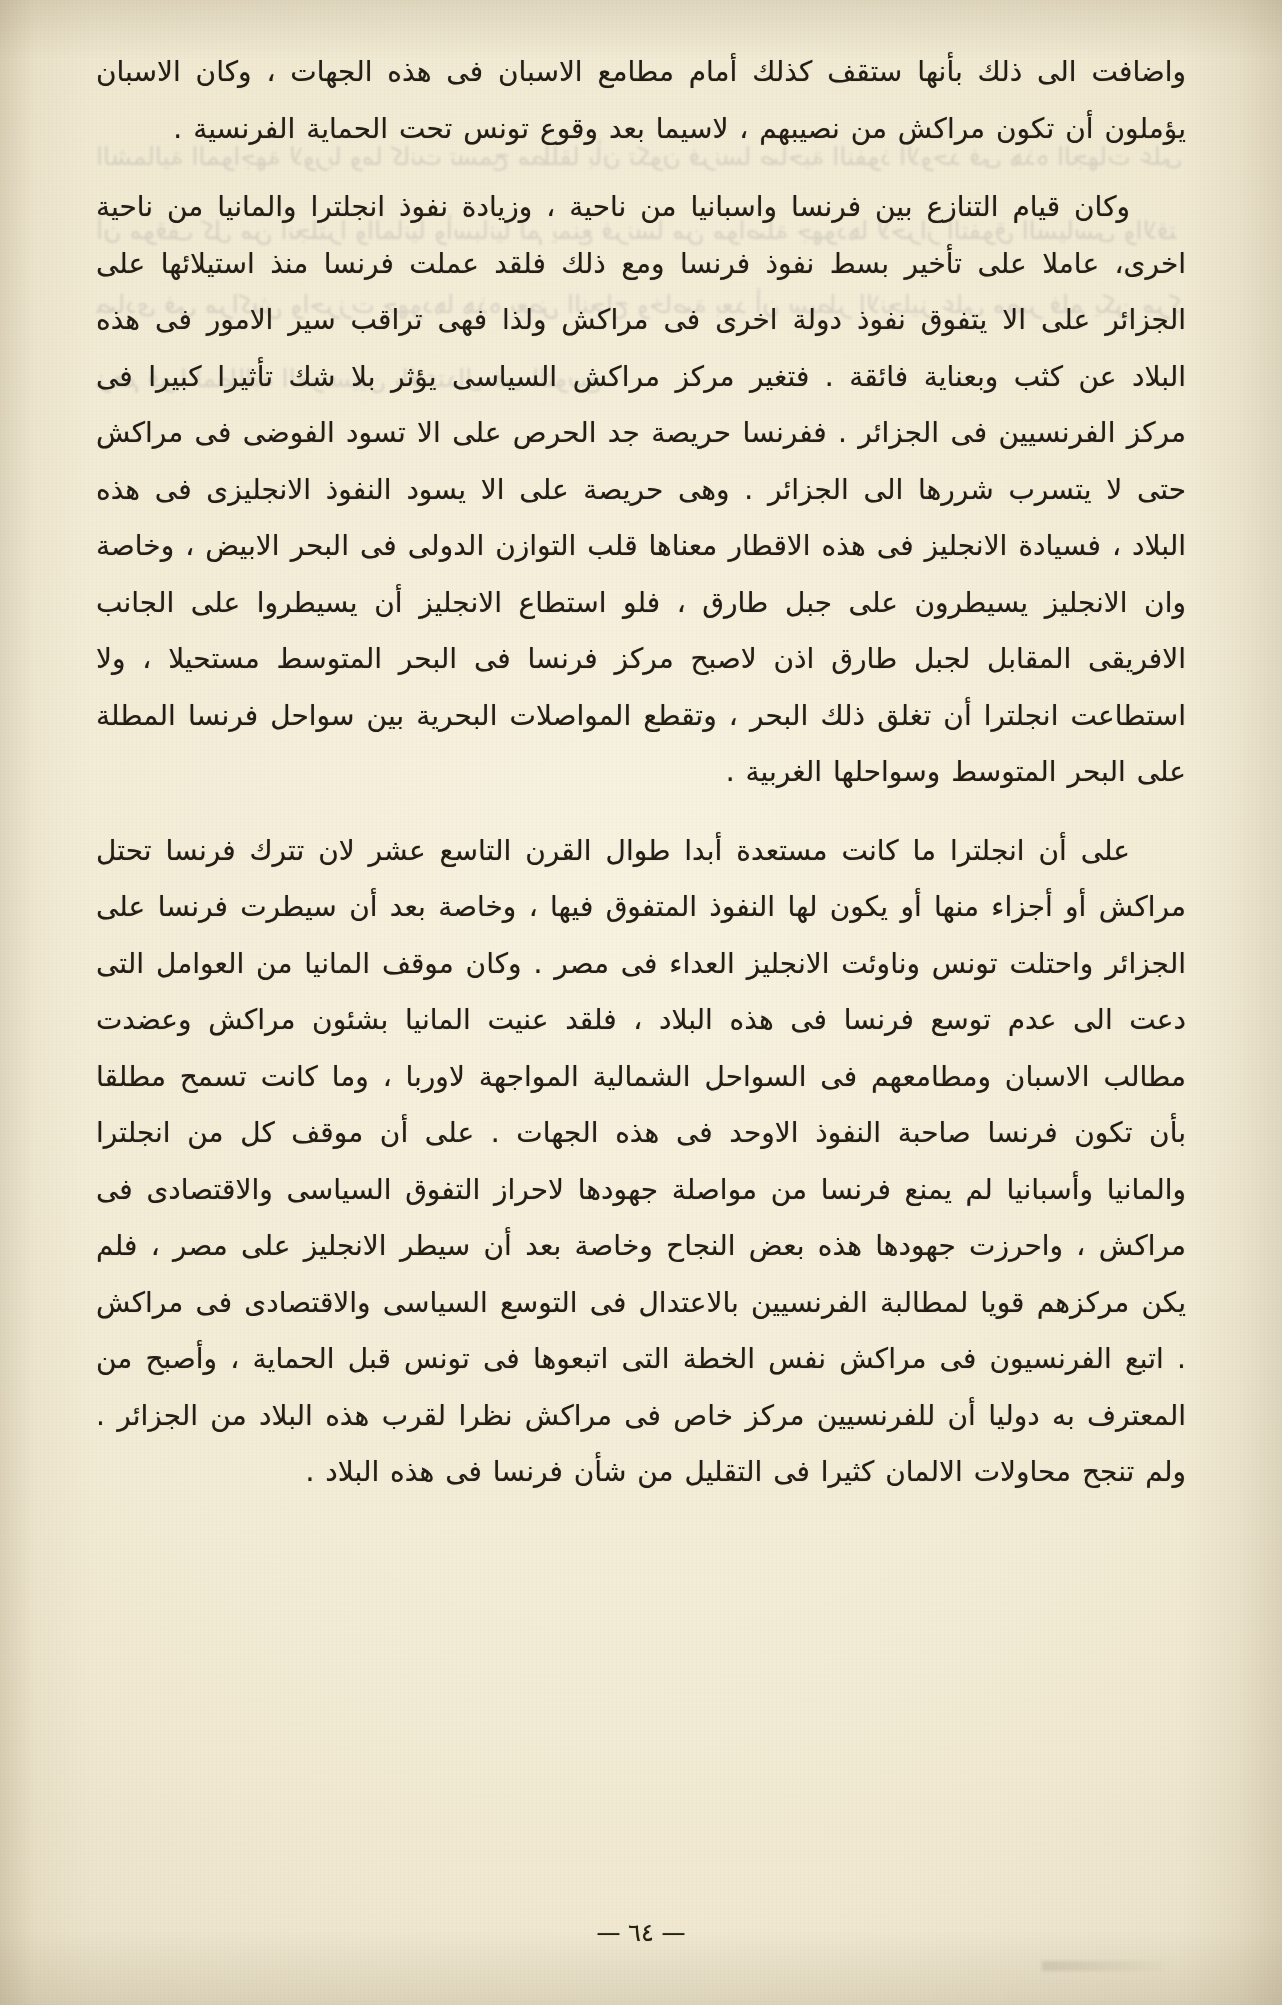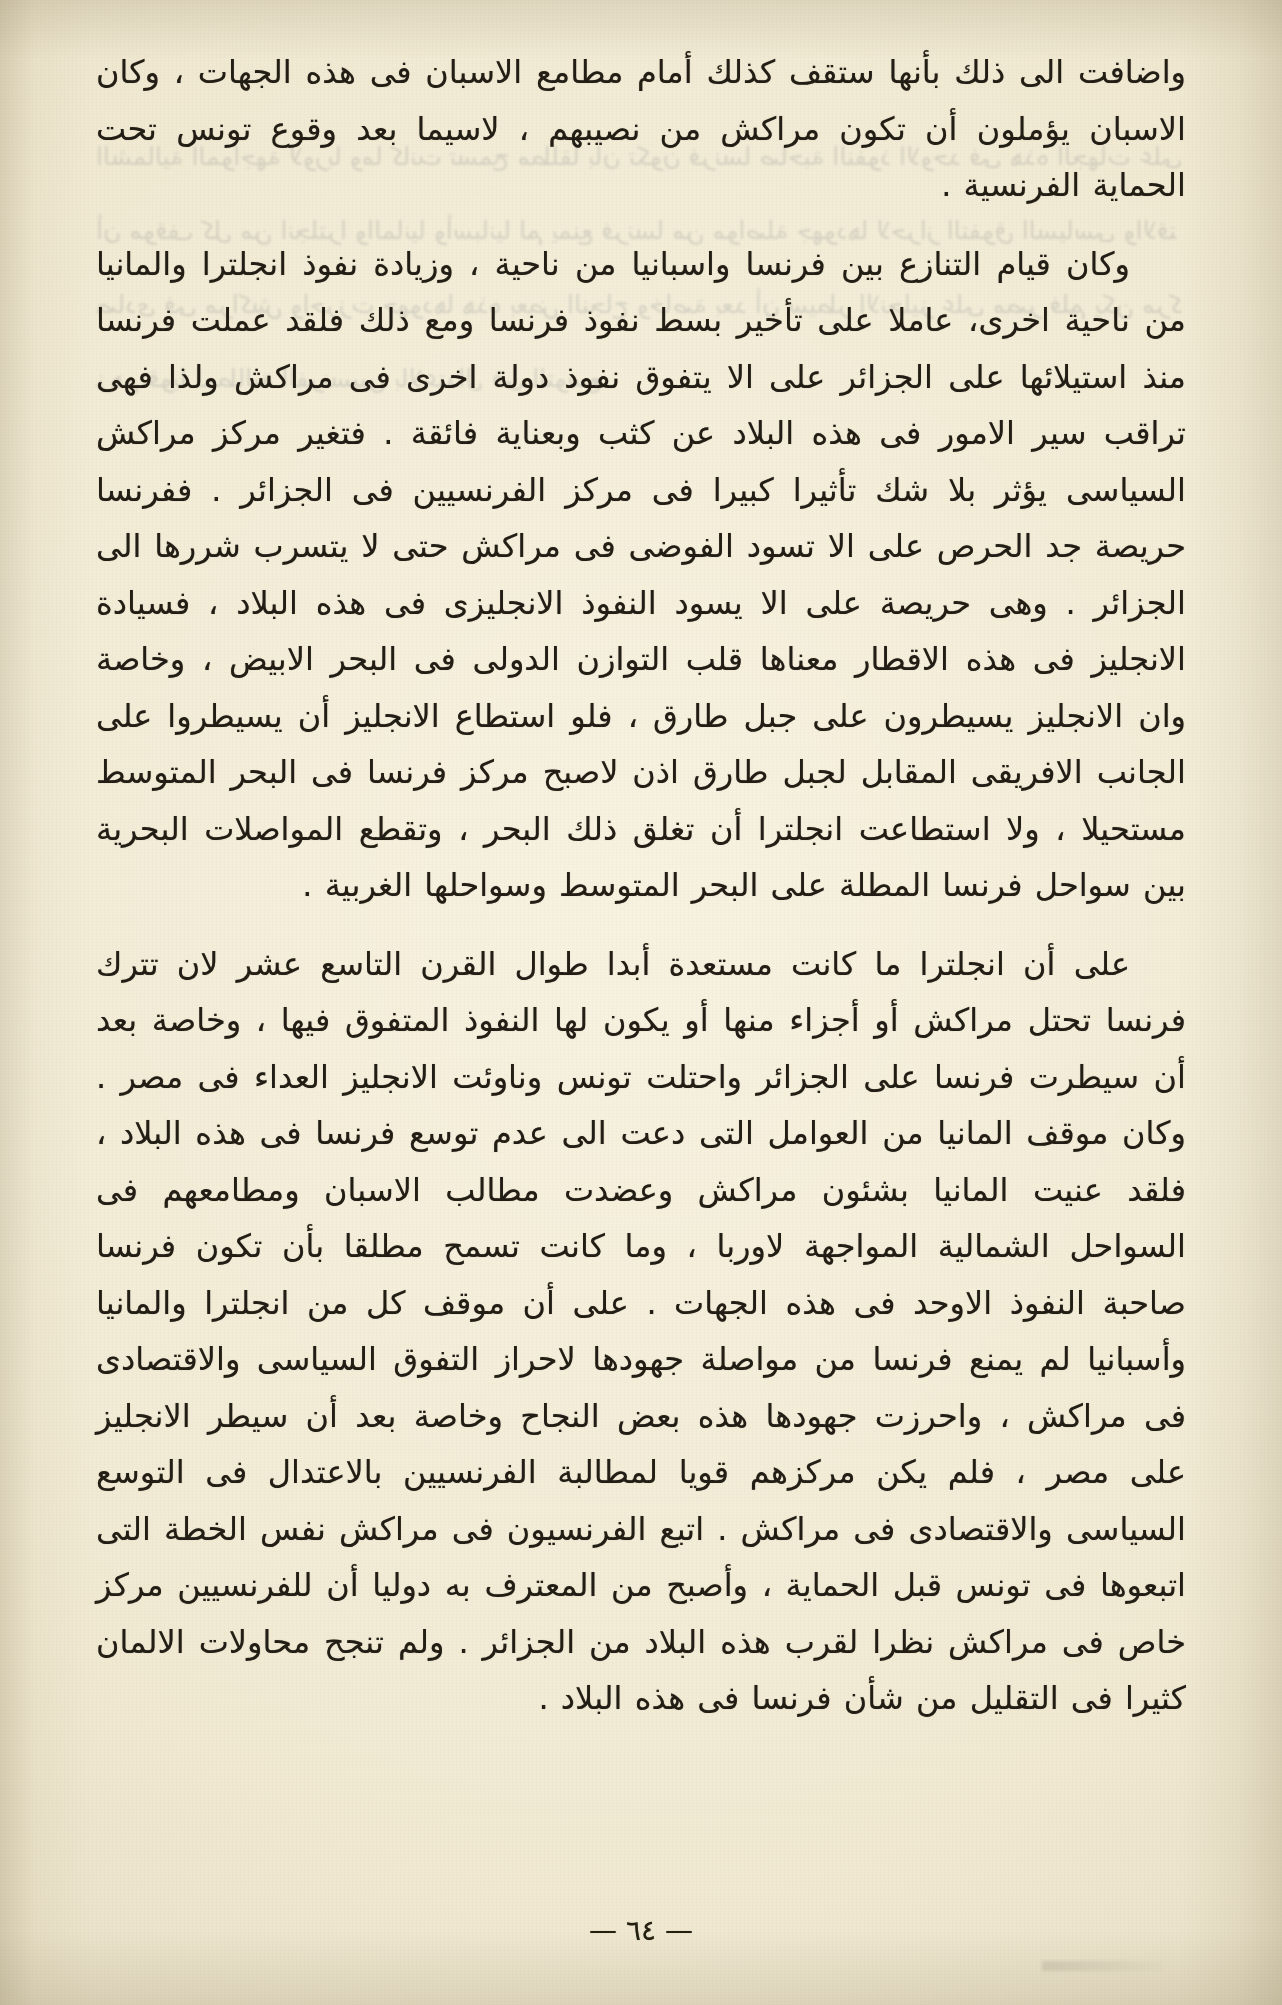--- a/index.html
+++ b/index.html
@@ -61,21 +61,21 @@
     right: 96px;
     left: 96px;
     top: 44px;
     z-index: 3;
   }
 
   .para {
     margin: 0 0 0 0;
     text-align: justify;
     text-align-last: right;
-    font-size: 32px;
+    font-size: 28px;
     line-height: 56.5px;
     letter-spacing: 0px;
     word-spacing: 2px;
     color: #231e15;
     text-shadow: 0 0 0.7px rgba(35,30,21,0.5);
   }
 
   .para + .para { margin-top: 22px; }
 
   .para .indent { display: inline-block; width: 56px; }
@@ -84,21 +84,21 @@
     position: absolute;
     left: 0;
     right: 0;
     bottom: 58px;
     text-align: center;
     z-index: 3;
   }
 
   .page-number {
     display: inline-block;
-    font-size: 28px;
+    font-size: 24px;
     letter-spacing: 3px;
     color: #23200f;
     text-shadow: 0 0 0.8px rgba(35,30,21,0.55);
   }
 
   
   .smudge {
     position: absolute;
     right: 120px;
     bottom: 34px;

